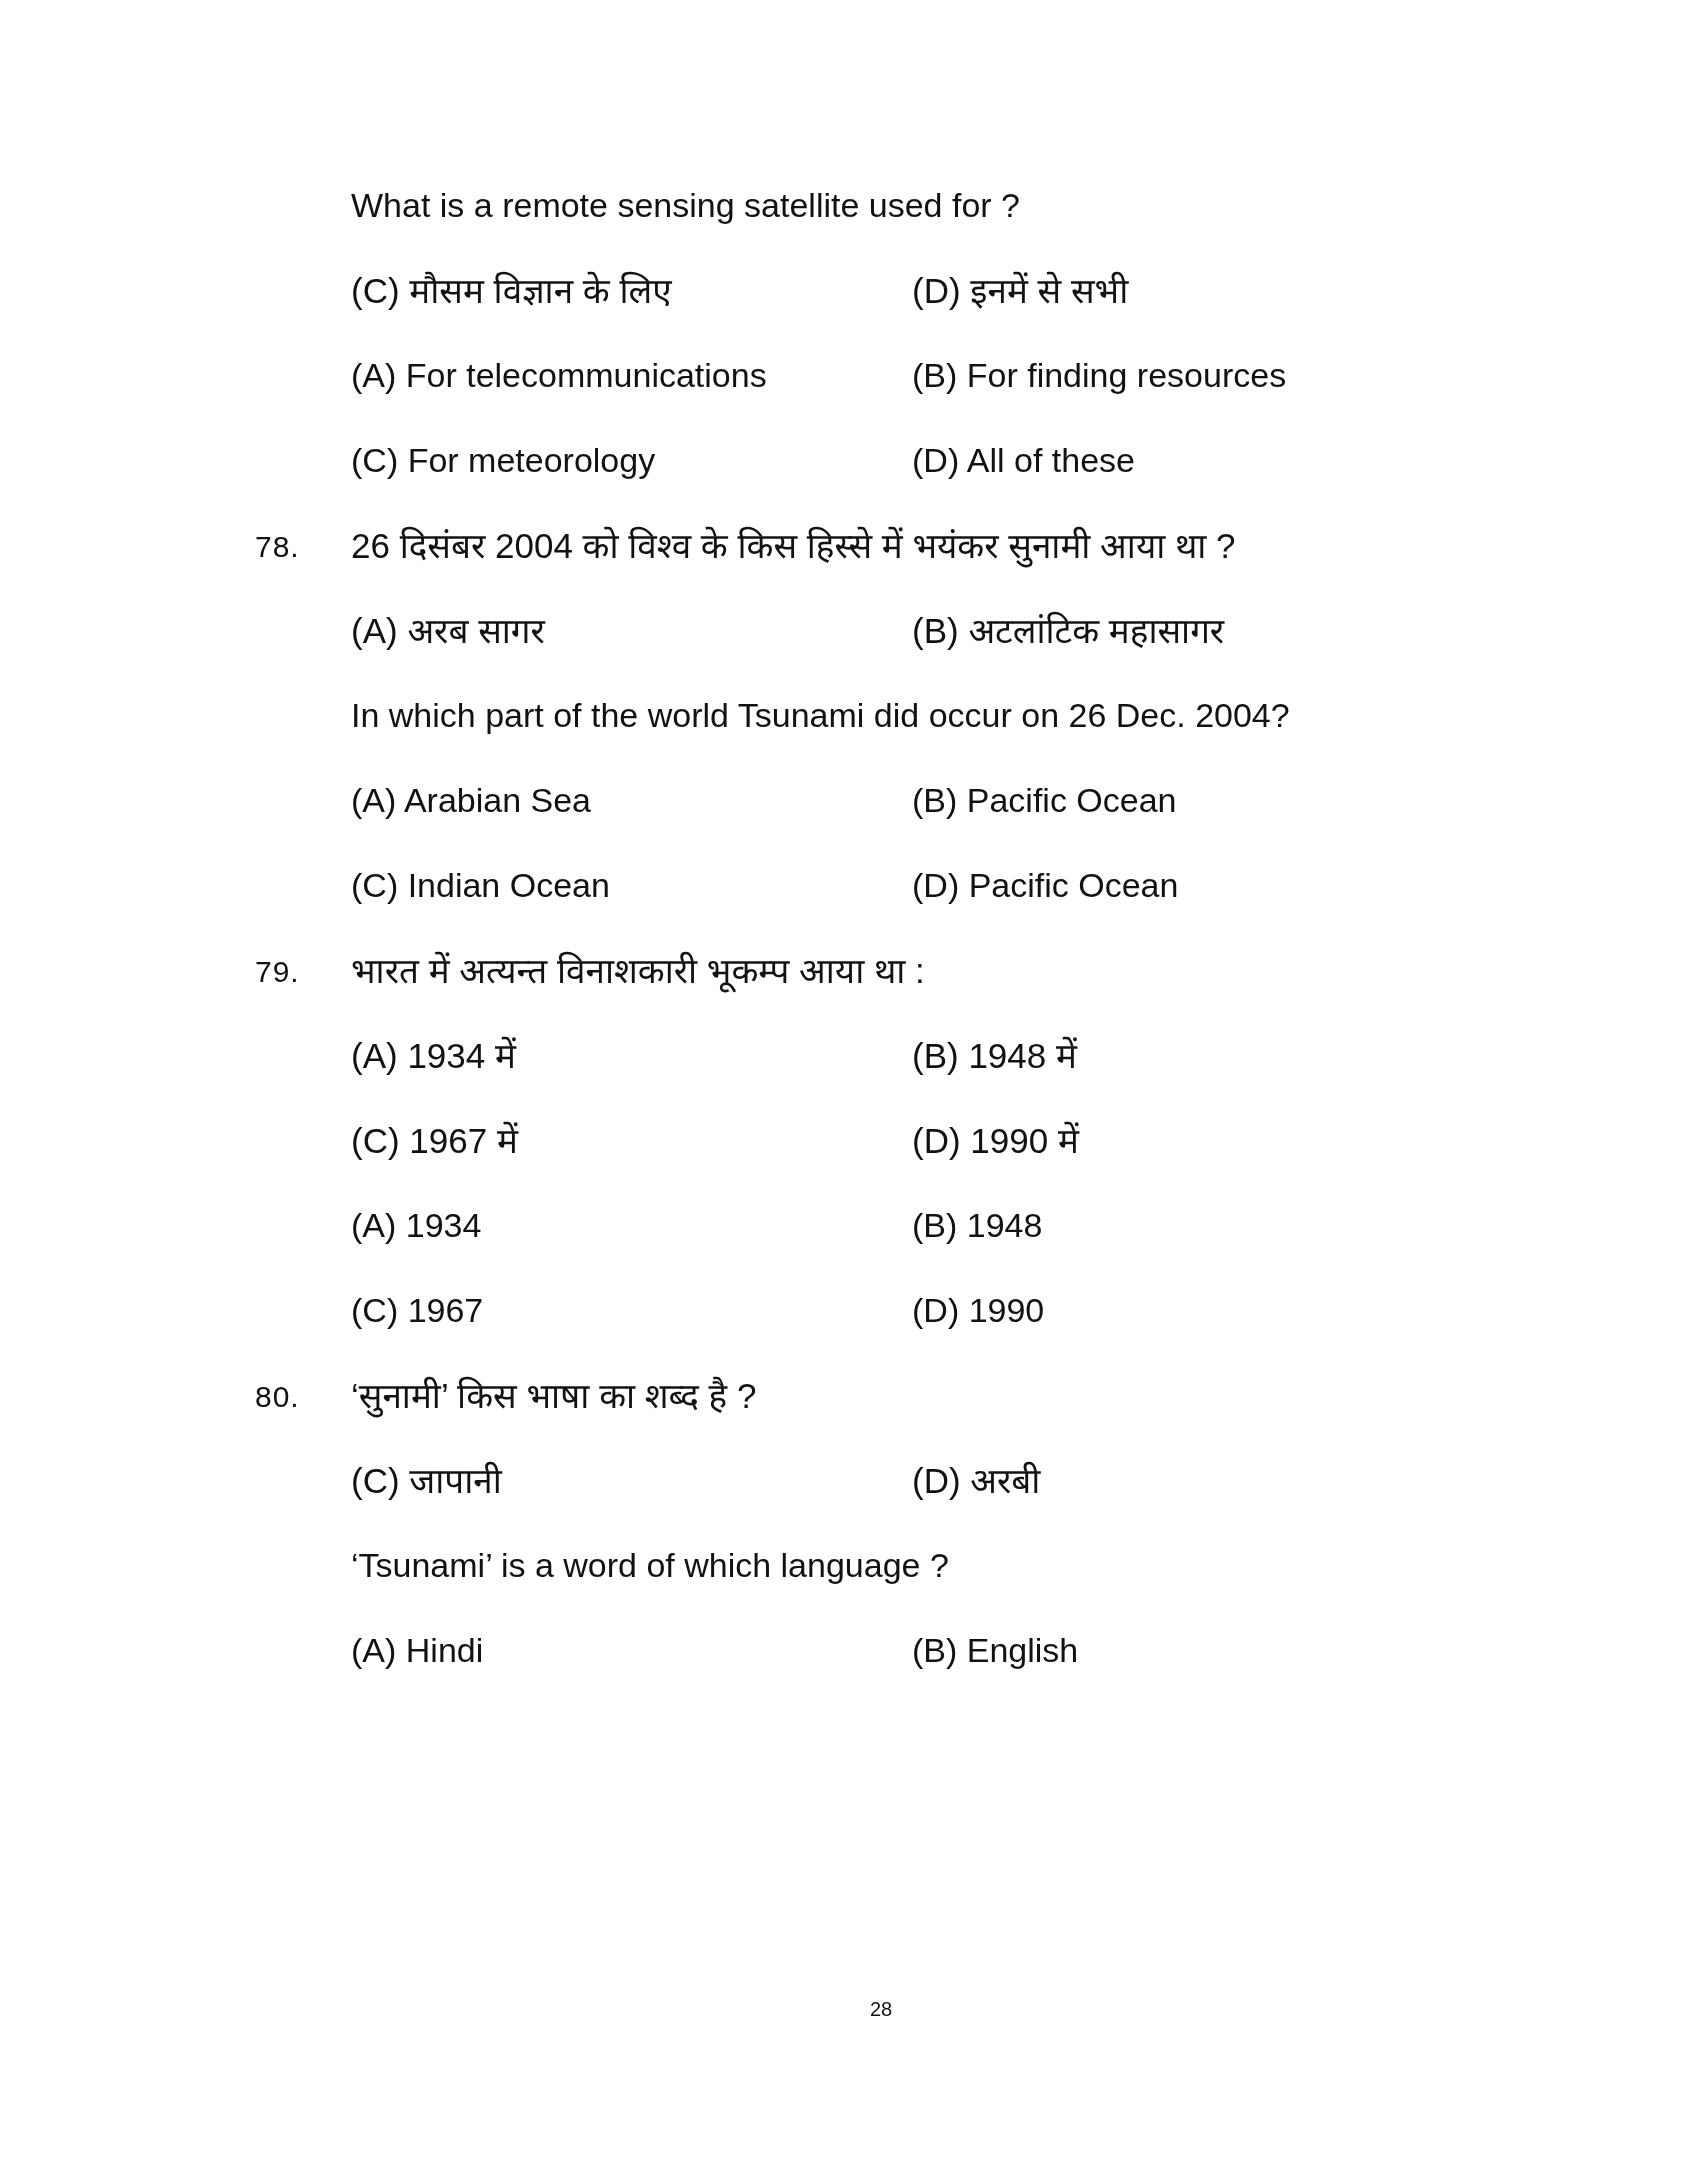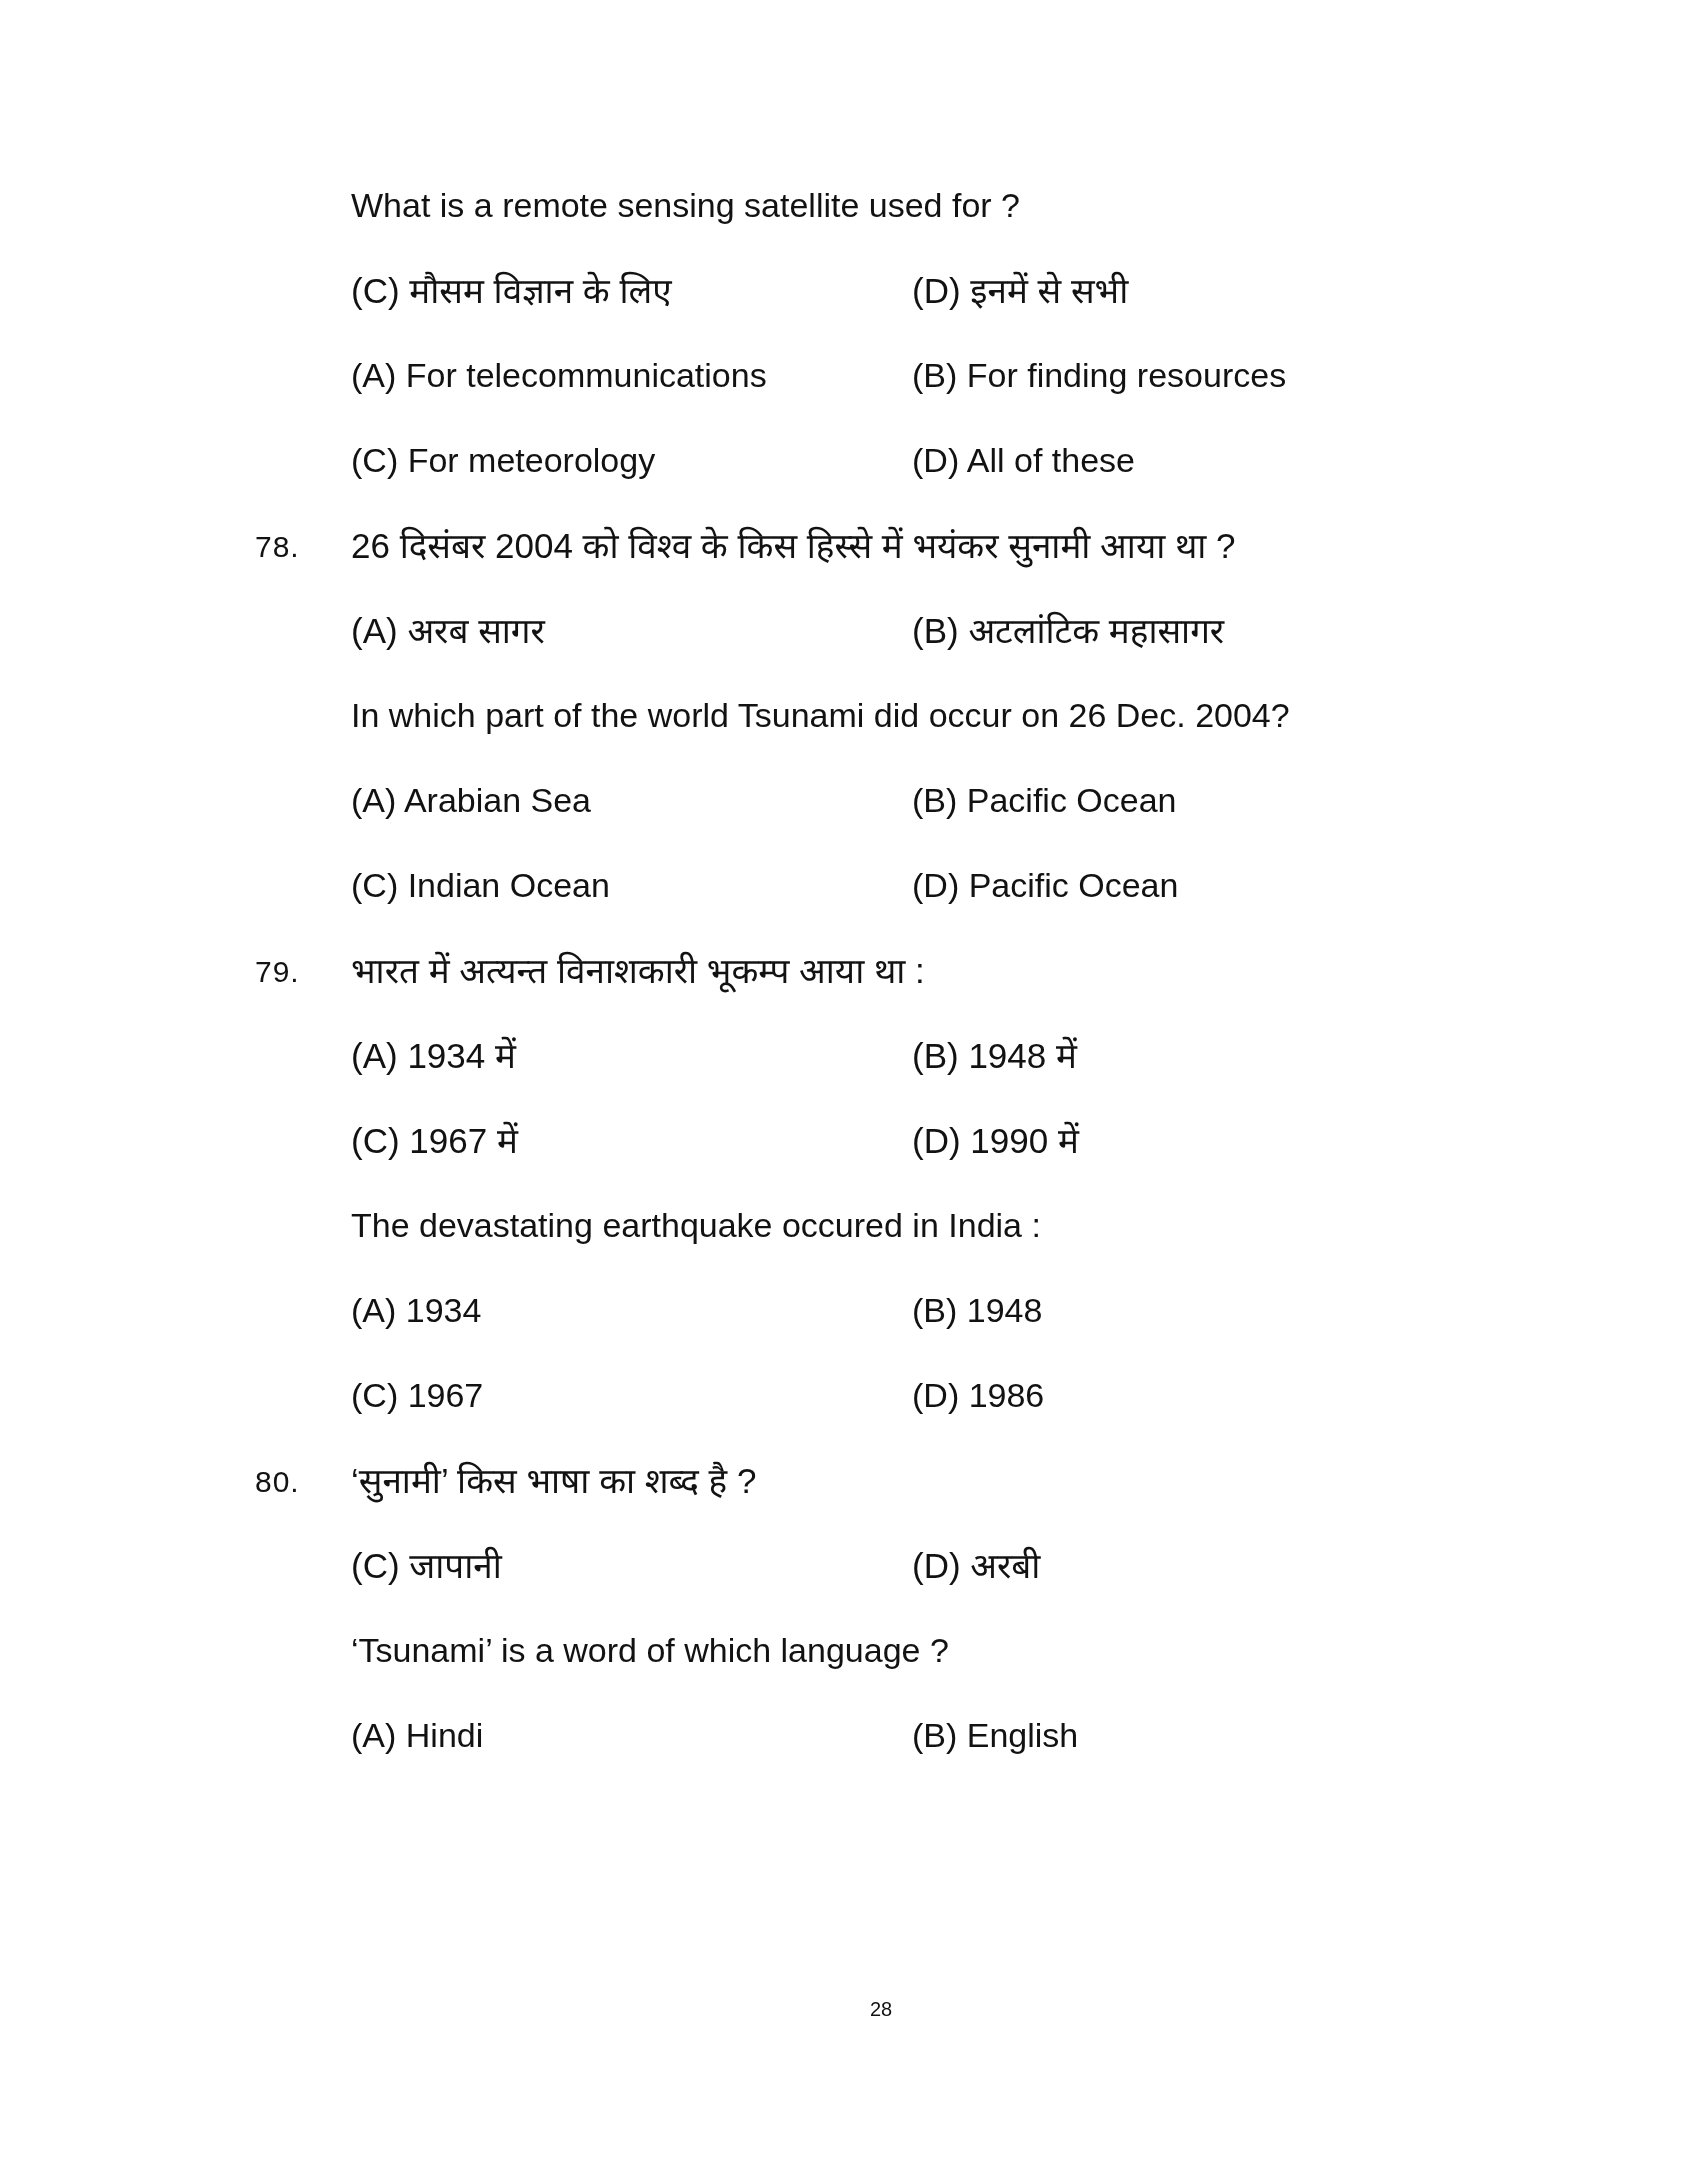--- a/index.html
+++ b/index.html
@@ -128,32 +128,29 @@
     <div class="row options hi">
       <span class="opt left">(A) 1934 में</span>
       <span class="opt right">(B) 1948 में</span>
     </div>
 
     <div class="row options hi">
       <span class="opt left">(C) 1967 में</span>
       <span class="opt right">(D) 1990 में</span>
     </div>
 
-    <div class="row stem en">
-      <span class="stem-text">The devastating earthquake occured in India :</span>
-    </div>
 
     <div class="row options en">
       <span class="opt left">(A) 1934</span>
       <span class="opt right">(B) 1948</span>
     </div>
 
     <div class="row options en">
       <span class="opt left">(C) 1967</span>
-      <span class="opt right">(D) 1986</span>
+      <span class="opt right">(D) 1990</span>
     </div>
 
     <div class="row question hi">
       <span class="qnum">80.</span>
       <span class="stem-text">‘सुनामी’ किस भाषा का शब्द है ?</span>
     </div>
 
 
     <div class="row options hi">
       <span class="opt left">(C) जापानी</span>

